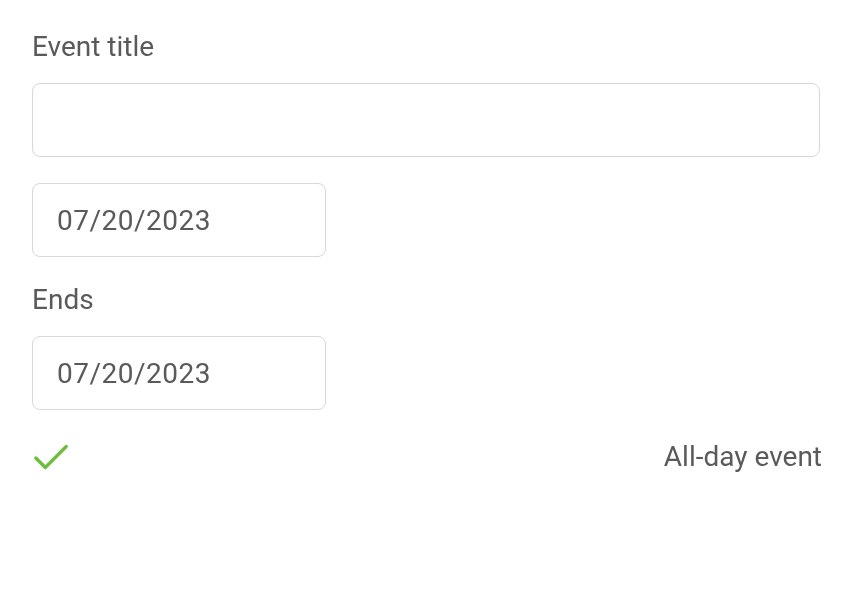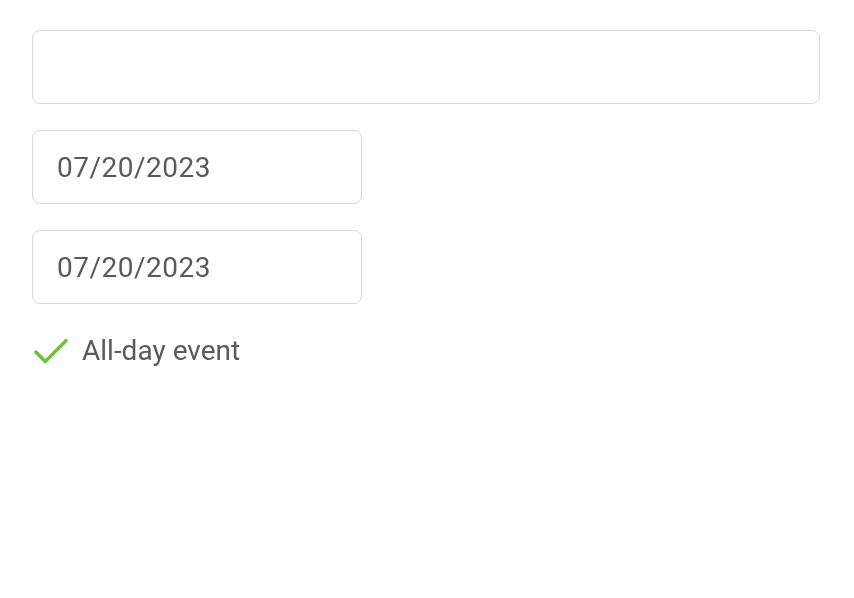--- a/index.html
+++ b/index.html
@@ -29,61 +29,64 @@
       height: 74px;
       border: 1px solid #d8d8d8;
       border-radius: 8px;
       font-size: 28px;
       padding: 0 20px;
       background: #ffffff;
       color: #5a5a5a;
       outline: none;
     }
     .date-input {
-      width: 330px;
+      width: 294px;
       height: 74px;
       border: 1px solid #d8d8d8;
       border-radius: 8px;
       font-size: 28px;
       padding: 8px 24px;
       background: #ffffff;
       color: #5a5a5a;
       outline: none;
       font-family: inherit;
       letter-spacing: 0.5px;
     }
     .checkbox-row {
       display: flex;
       align-items: center;
       gap: 12px;
       margin-top: 30px;
+      justify-content: space-between;
     }
     .check-icon {
       width: 38px;
       height: 32px;
       flex-shrink: 0;
     }
     .checkbox-label {
       font-size: 28px;
       color: #5a5a5a;
       font-weight: 400;
     }
   </style>
 </head>
 <body>
 
 <div class="form-group">
+  <label class="label">Event title</label>
   <input type="text" class="text-input" value="" style="">
 </div>
 
 <div class="form-group">
   <input type="text" class="date-input" value="07/20/2023" style="">
 </div>
 
 <div class="form-group">
+  <label class="label">Ends</label>
   <input type="text" class="date-input" value="07/20/2023" style="">
 </div>
 
 <div class="checkbox-row">
   <span class="check-icon">
     <svg viewBox="0 0 40 32" width="38" height="32">
       <path d="M 4 17 L 14 27 L 36 5" stroke="#6cbf3b" stroke-width="3.5" fill="none" stroke-linecap="round" stroke-linejoin="round"></path>
     </svg>
   </span>
   <span class="checkbox-label">All-day event</span>

